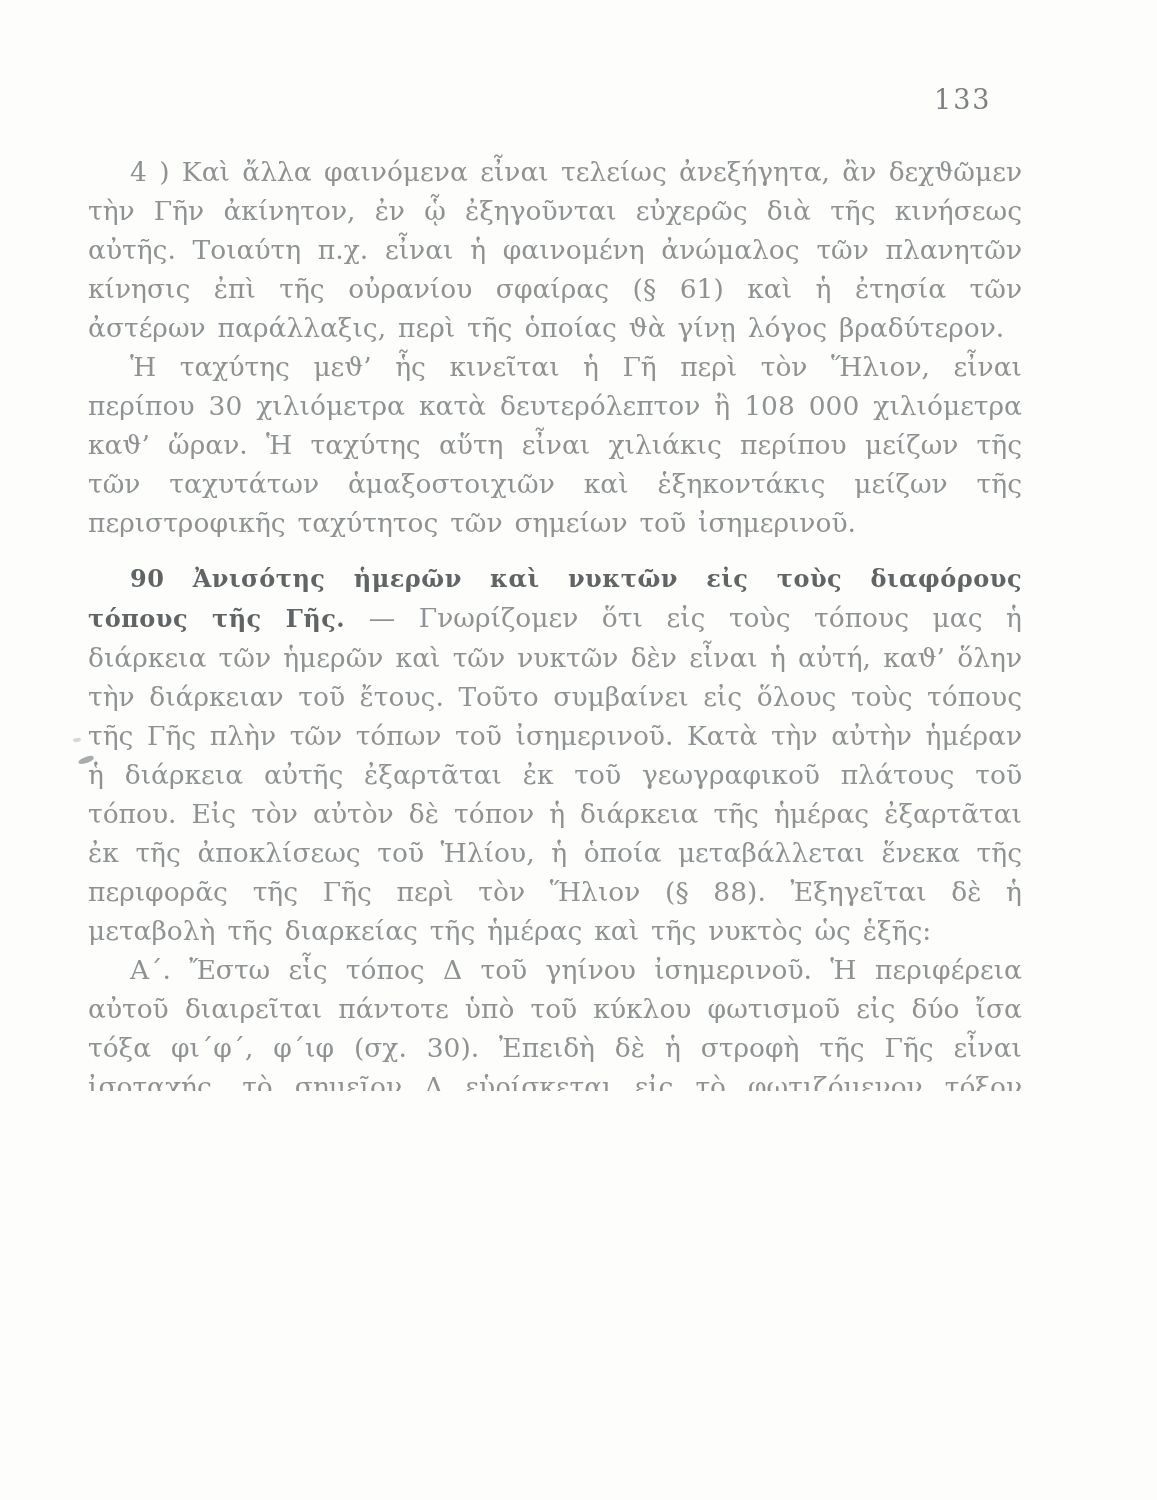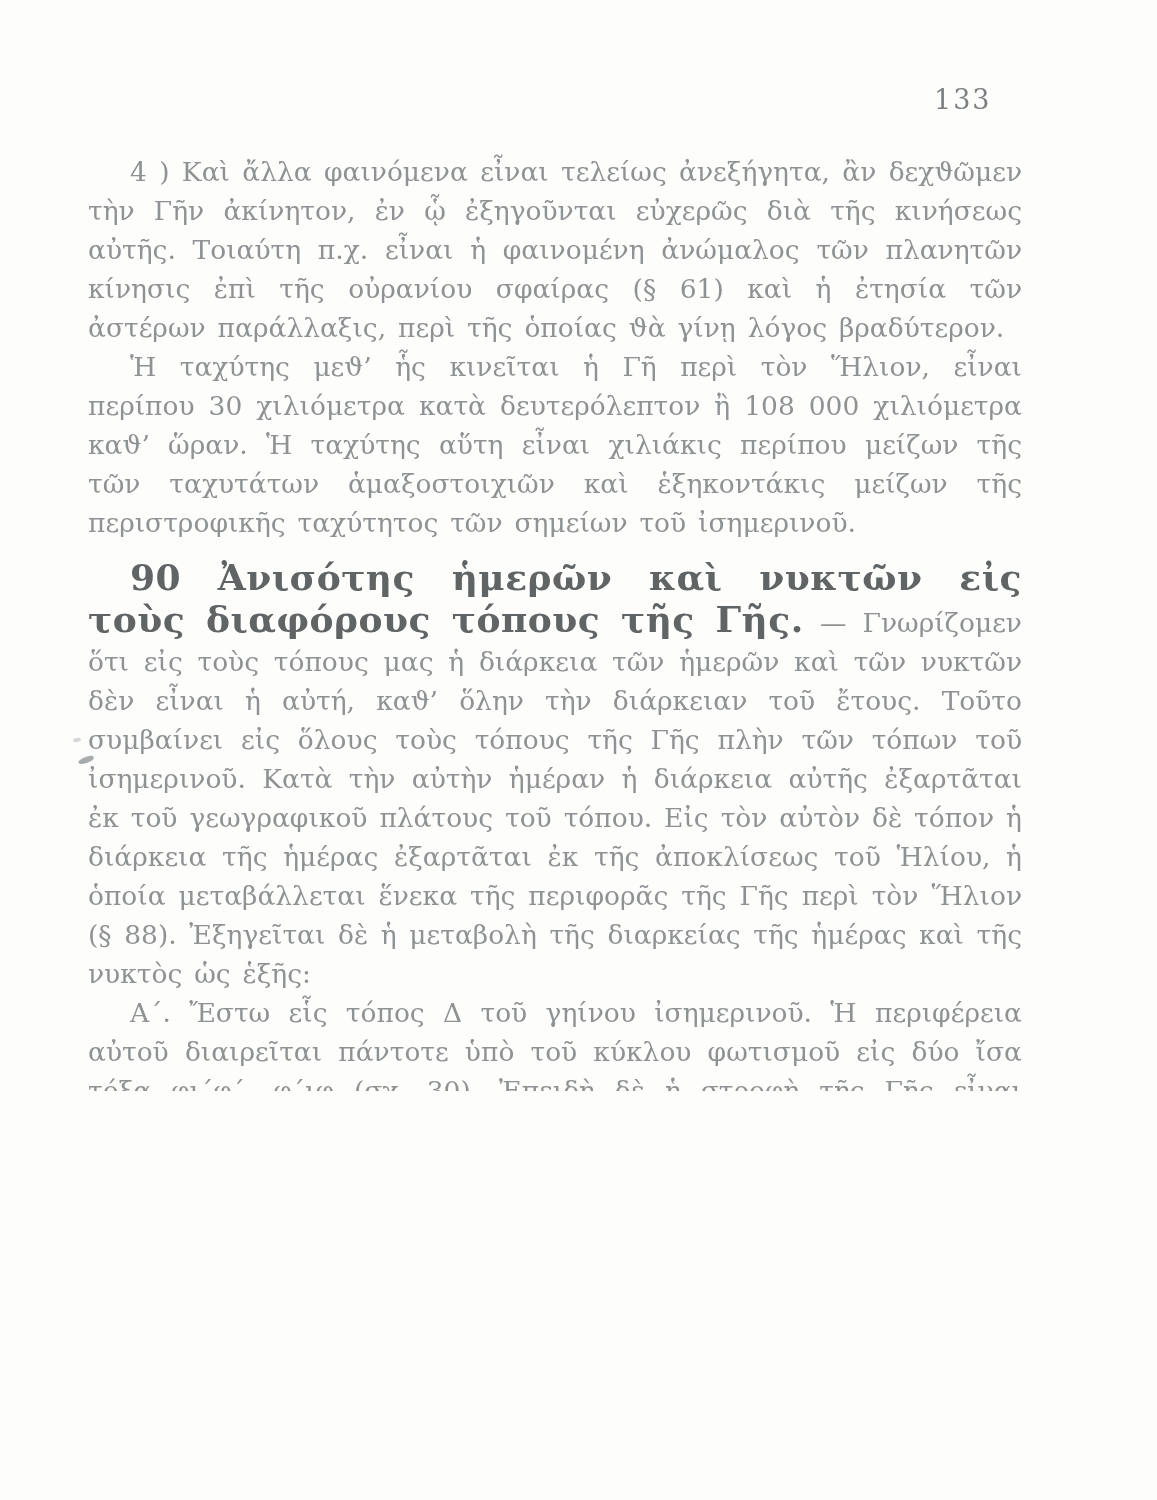--- a/index.html
+++ b/index.html
@@ -33,21 +33,21 @@
     line-height:38px;
     margin:13px 0 9px 0;
     text-indent:50px;
     color:#9aa0a0;
     word-spacing:2px;
   }
   .note-label { letter-spacing:7px; }
   p.section { margin-top:16px; }
   .section-heading {
     font-weight:bold;
-    font-size:36px;
+    font-size:24px;
     color:#606465;
     letter-spacing:0.5px;
   }
   .conclusion-bold {
     font-weight:bold;
     color:#585c5c;
     word-spacing:6px;
   }
   
   .smudge { position:absolute; pointer-events:none; }

